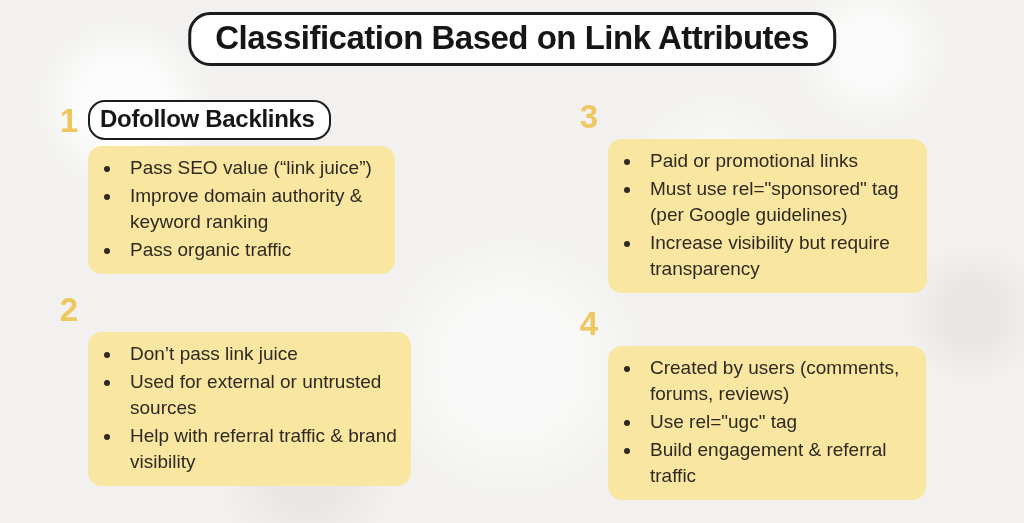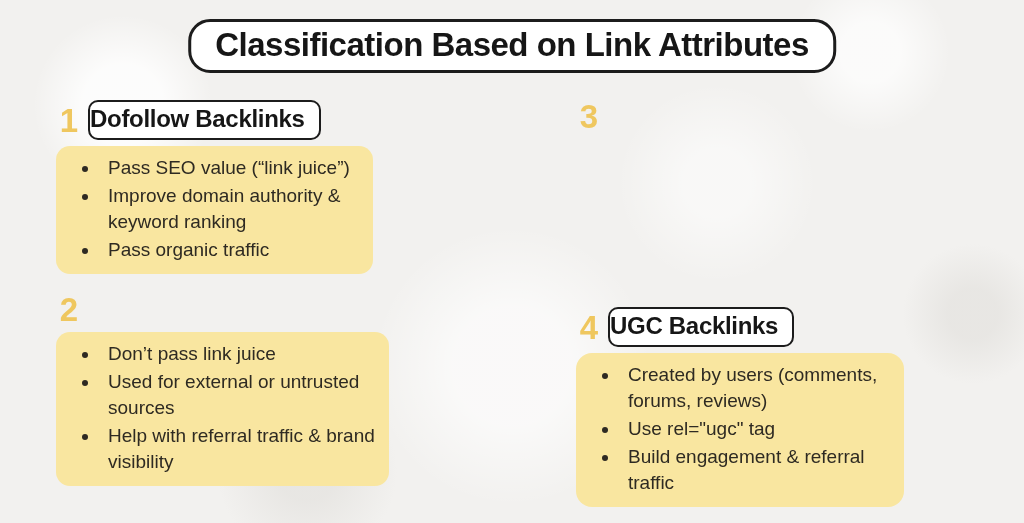--- a/index.html
+++ b/index.html
@@ -16,21 +16,21 @@
     background-image:
       radial-gradient(circle at 12% 20%, rgba(255,255,255,0.8) 0 40px, rgba(255,255,255,0) 90px),
       radial-gradient(circle at 85% 10%, rgba(255,255,255,0.7) 0 30px, rgba(255,255,255,0) 80px),
       radial-gradient(circle at 50% 70%, rgba(255,255,255,0.6) 0 60px, rgba(255,255,255,0) 140px),
       radial-gradient(circle at 30% 90%, rgba(222,220,216,0.5) 0 30px, rgba(222,220,216,0) 90px),
       radial-gradient(circle at 95% 60%, rgba(222,220,216,0.5) 0 25px, rgba(222,220,216,0) 70px),
       radial-gradient(circle at 70% 35%, rgba(255,255,255,0.5) 0 35px, rgba(255,255,255,0) 100px);
   }
   .title-box {
     position: absolute;
-    top: 19px;
+    top: 12px;
     left: 50%;
     transform: translateX(-50%);
     background: #ffffff;
     border: 3px solid #1c1c1c;
     border-radius: 22px;
     padding: 4px 24px 6px 24px;
     font-size: 33px;
     font-weight: 800;
     letter-spacing: -0.5px;
     color: #161616;
@@ -48,33 +48,34 @@
     color: #efc75f;
     width: 26px;
     flex: 0 0 26px;
     text-align: center;
     margin-right: 6px;
     line-height: 1;
   }
   .header-box {
     background: #ffffff;
     border: 2.5px solid #1c1c1c;
-    border-radius: 10px;
-    padding: 3px 14px 5px 0;
+    border-radius: 17px;
+    padding: 3px 14px 5px 10px;
     font-size: 24px;
     font-weight: 800;
     letter-spacing: -0.3px;
     color: #161616;
     white-space: nowrap;
   }
   .bullet-panel {
+    margin-left: 32px;
     margin-top: 6px;
     background: #f9e6a0;
     border-radius: 14px;
-    padding: 9px 10px 11px 16px;
+    padding: 9px 10px 11px 6px;
   }
   .bullet-panel ul {
     margin: 0;
     padding: 0 0 0 28px;
     list-style: disc;
   }
   .bullet-panel li {
     font-size: 19px;
     line-height: 26px;
     color: #2e2a22;
@@ -85,21 +86,21 @@
   .bullet-panel li:last-child { margin-bottom: 0; }
 
   
   #section-1 { left: 56px;  top: 100px; width: 372px; }
   #section-1 .bullet-panel { width: 291px; } 
   #section-2 { left: 56px;  top: 293px; width: 390px; }
   #section-2 .bullet-panel { width: 307px; }
   #section-3 { left: 576px; top: 100px; width: 384px; }
   #section-3 .bullet-panel { width: 303px; }
   #section-4 { left: 576px; top: 307px; width: 384px; }
-  #section-4 .bullet-panel { width: 302px; border-radius: 16px; }
+  #section-4 .bullet-panel { width: 302px; }
 </style>
 </head>
 <body>
 
 <div class="canvas">
 
   <div class="title-box">Classification Based on Link Attributes</div>
 
   <div class="section" id="section-1">
     <div class="section-header">
@@ -125,26 +126,32 @@
         <li>Used for external or untrusted sources</li>
         <li>Help with referral traffic &amp; brand visibility</li>
       </ul>
     </div>
   </div>
 
   <div class="section" id="section-3">
     <div class="section-header">
       <div class="num">3</div>
     </div>
+    <div class="bullet-panel">
+      <ul>
+        <li>Paid or promotional links</li>
+        <li>Must use rel="sponsored" tag (per Google guidelines)</li>
+        <li>Increase visibility but require transparency</li>
+      </ul>
+    </div>
   </div>
 
   <div class="section" id="section-4">
     <div class="section-header">
       <div class="num">4</div>
-      <div class="header-box">UGC Backlinks</div>
     </div>
     <div class="bullet-panel">
       <ul>
         <li>Created by users (comments, forums, reviews)</li>
         <li>Use rel="ugc" tag</li>
         <li>Build engagement &amp; referral traffic</li>
       </ul>
     </div>
   </div>
 

